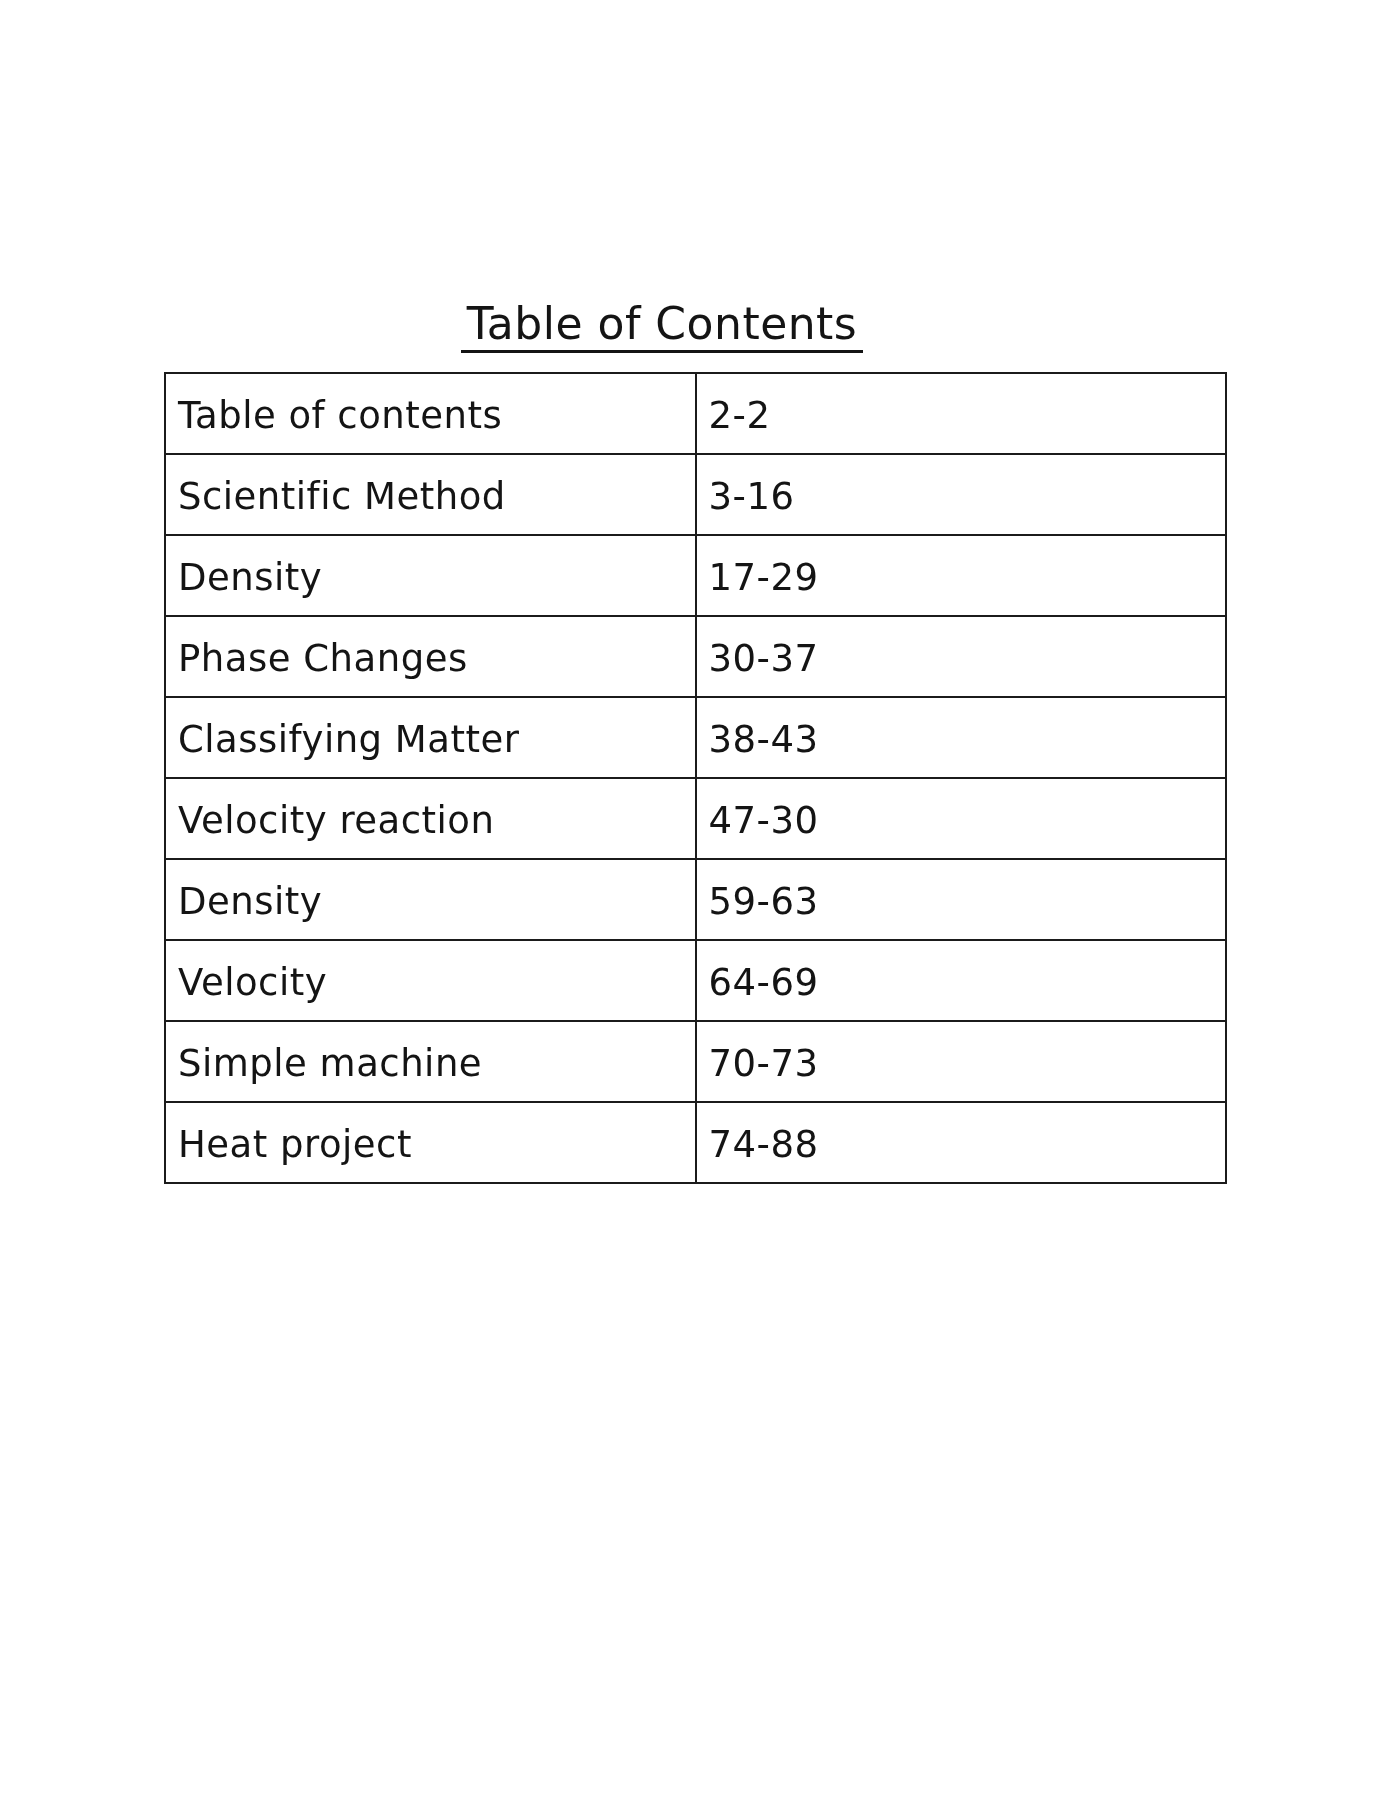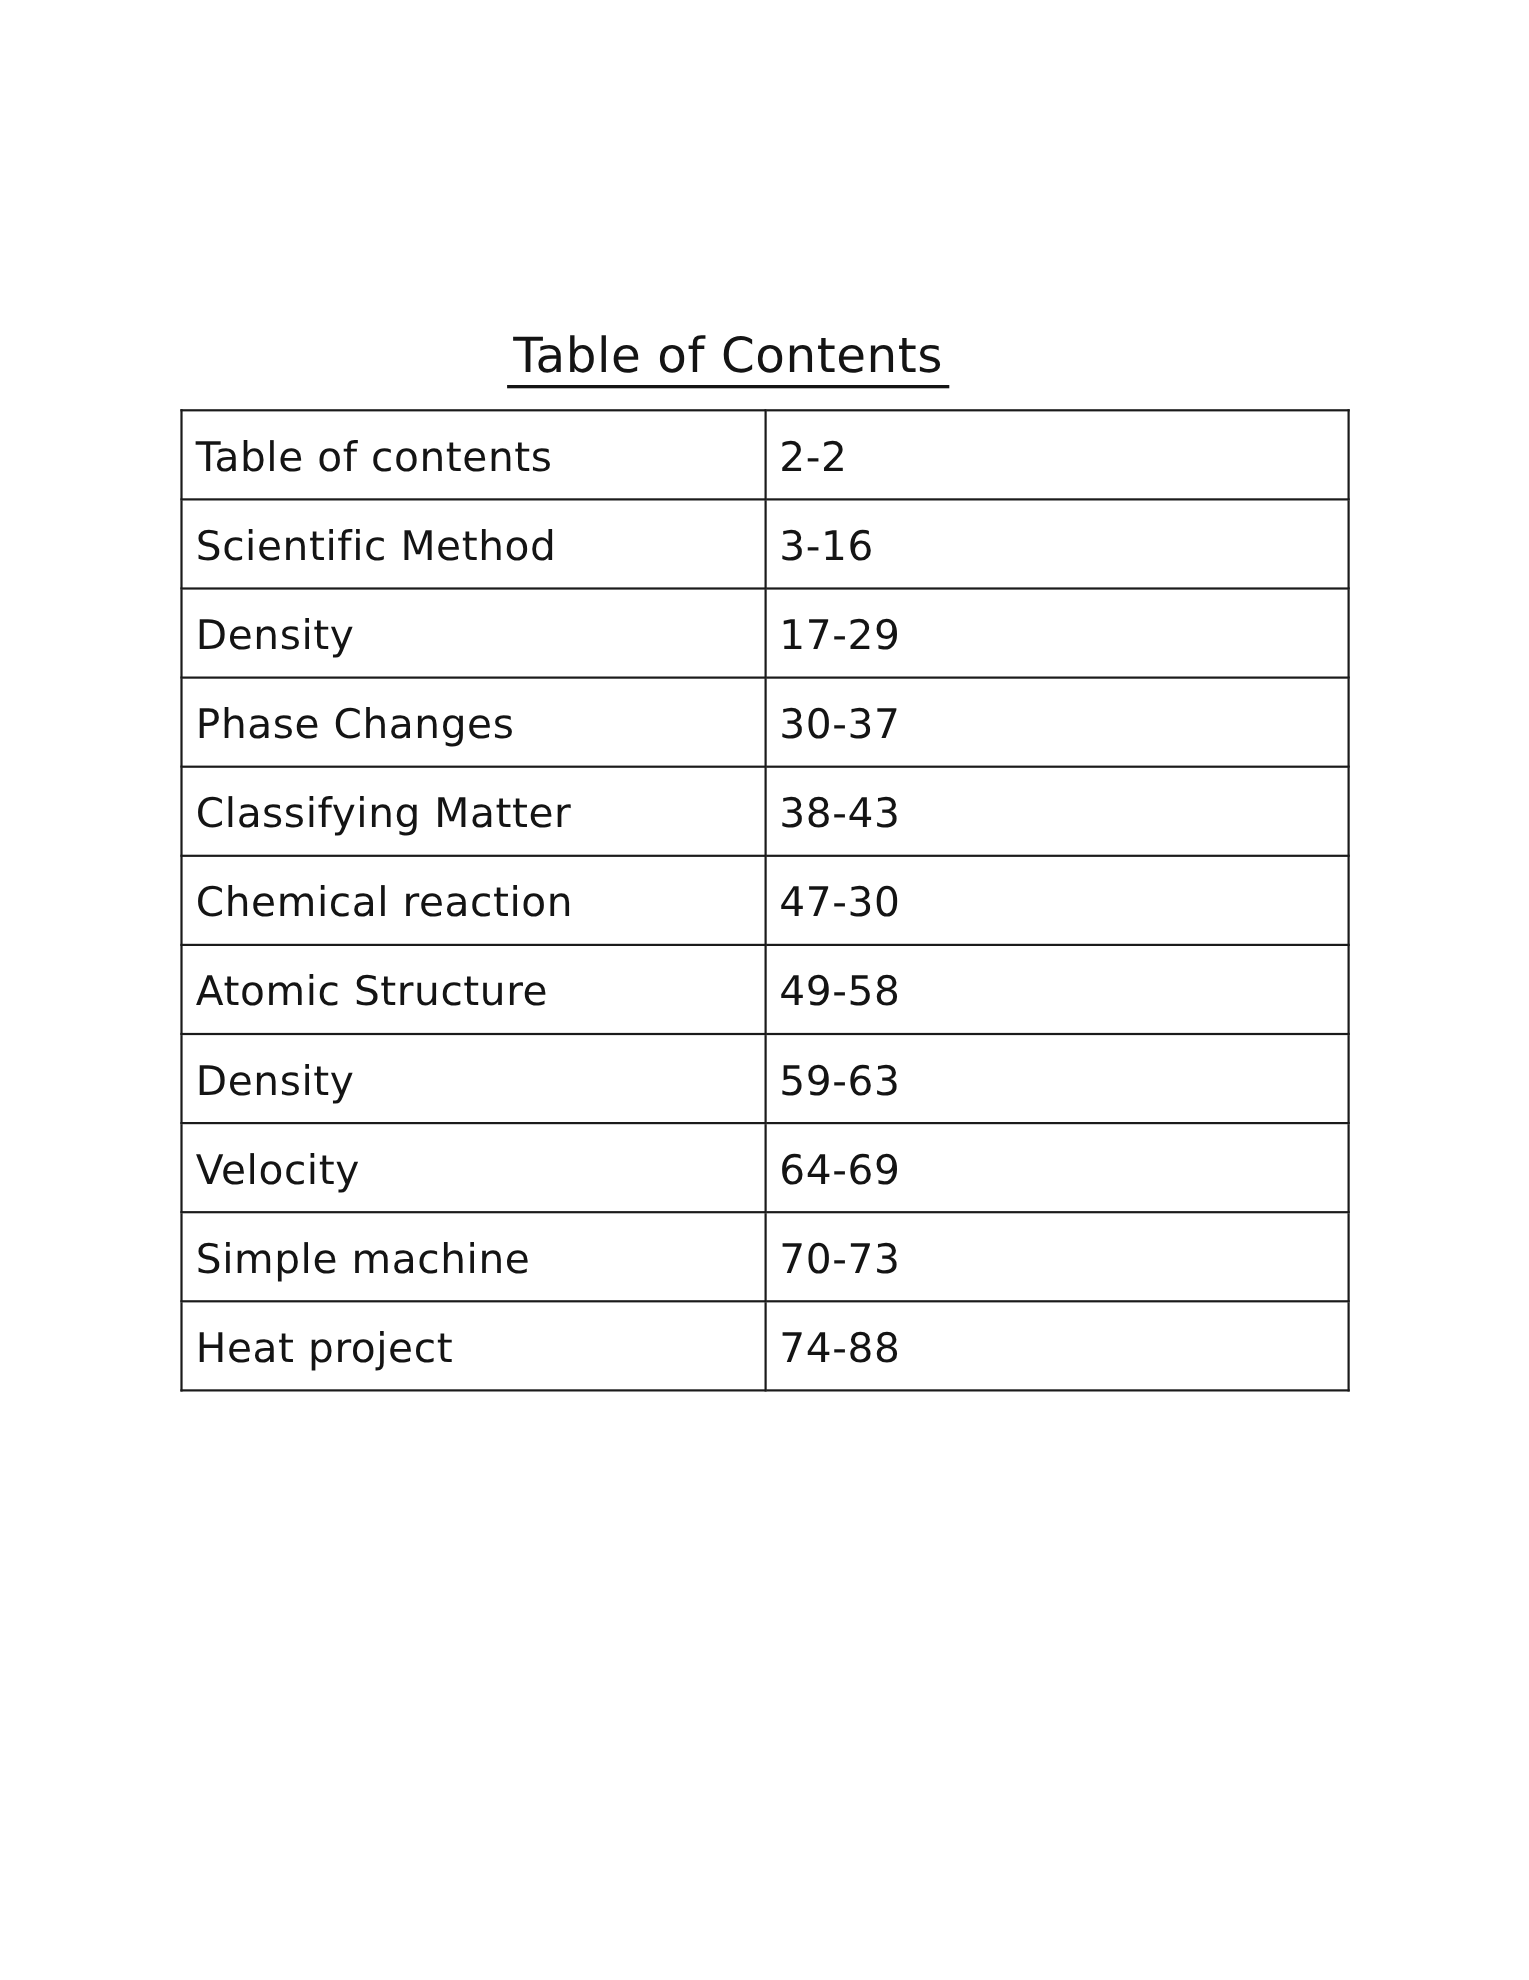--- a/index.html
+++ b/index.html
@@ -84,26 +84,22 @@
       </tr>
       <tr>
         <td class="topic-cell">Phase Changes</td>
         <td class="pages-cell">30-37</td>
       </tr>
       <tr>
         <td class="topic-cell">Classifying Matter</td>
         <td class="pages-cell">38-43</td>
       </tr>
       <tr>
-        <td class="topic-cell">Chemical reaction</td>
+        <td class="topic-cell">Velocity reaction</td>
         <td class="pages-cell">47-30</td>
-      </tr>
-      <tr>
-        <td class="topic-cell">Atomic Structure</td>
-        <td class="pages-cell">49-58</td>
       </tr>
       <tr>
         <td class="topic-cell">Density</td>
         <td class="pages-cell">59-63</td>
       </tr>
       <tr>
         <td class="topic-cell">Velocity</td>
         <td class="pages-cell">64-69</td>
       </tr>
       <tr>

